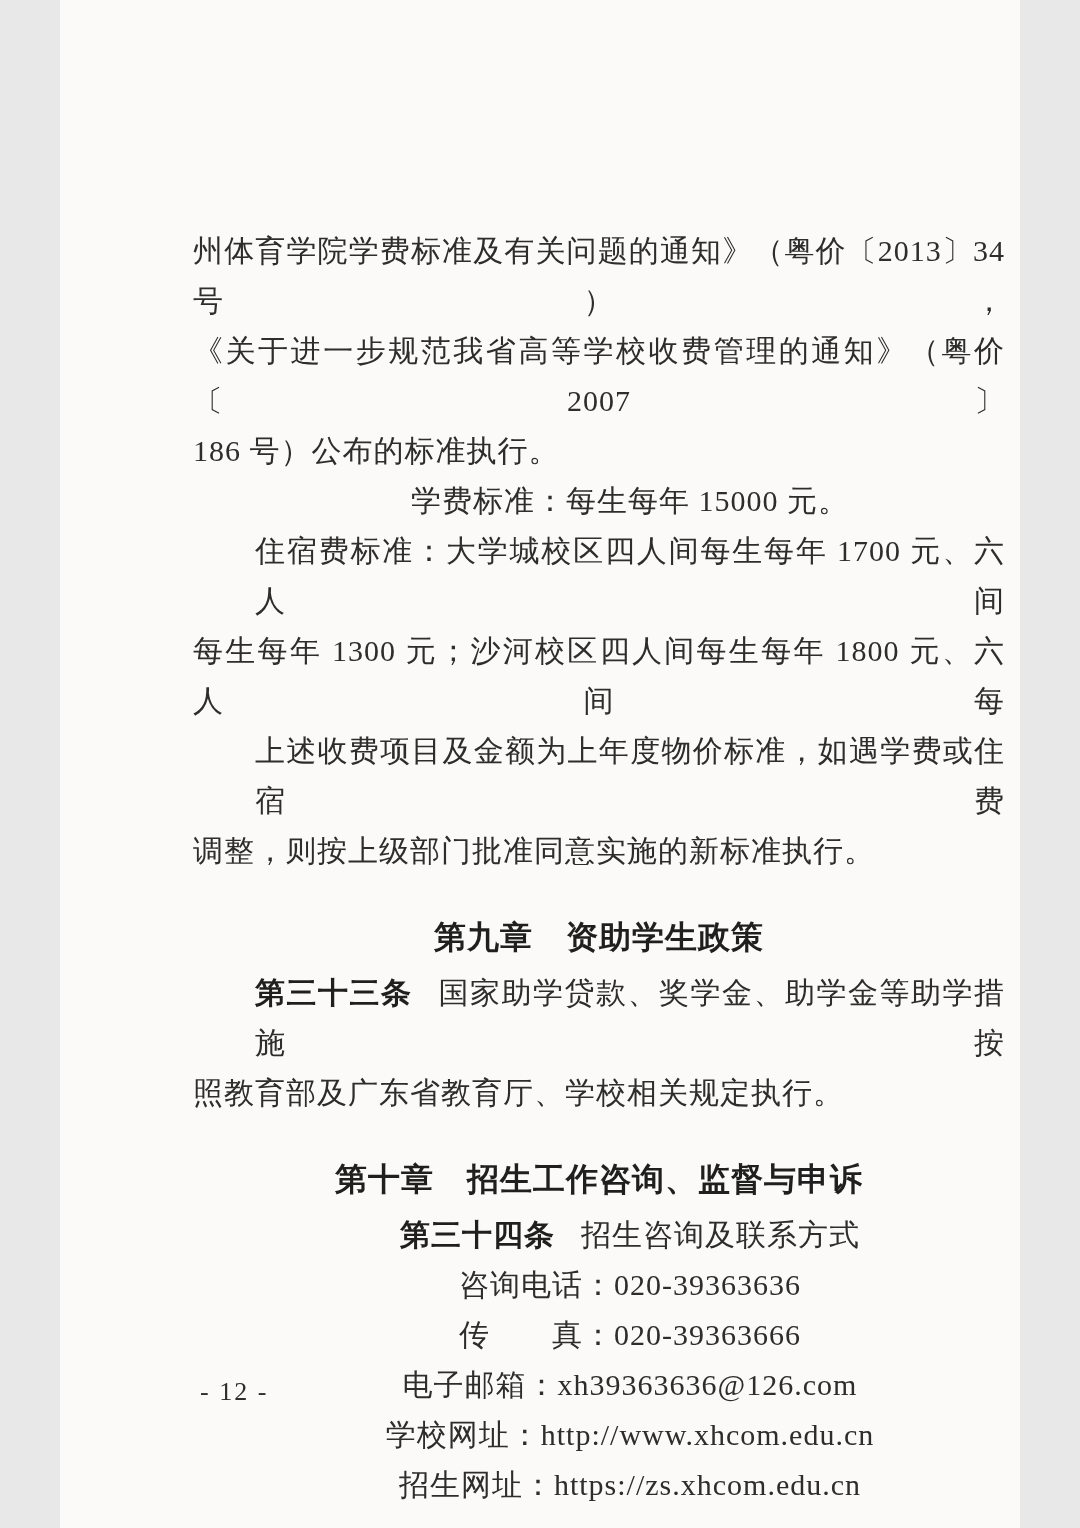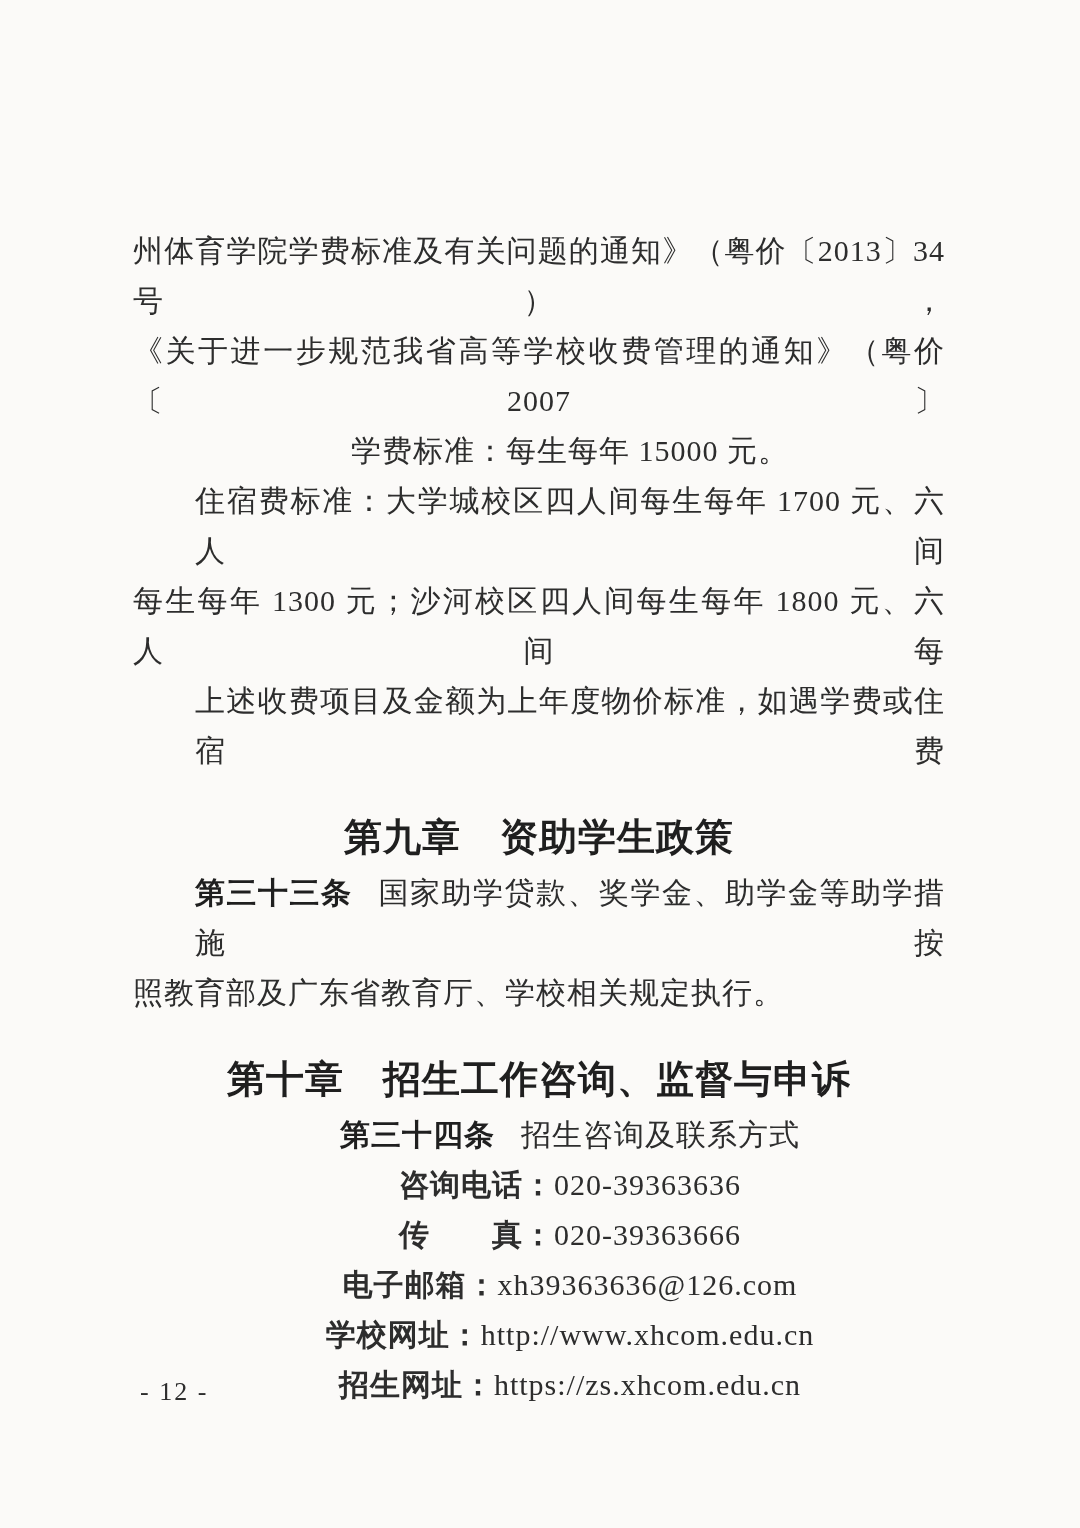--- a/index.html
+++ b/index.html
@@ -5,21 +5,21 @@
   html, body {
     margin: 0;
     padding: 0;
   }
   body {
     font-family: "Liberation Serif", "DejaVu Serif", serif;
     background: #e8e8e8;
   }
   .page {
     position: relative;
-    width: 1080px;
+    width: 960px;
     height: 1528px;
     margin: 0 auto;
     background: #fbfaf8;
     overflow: hidden;
     box-sizing: border-box;
   }
   .content {
     position: absolute;
     top: 226px;
     left: 133px;
@@ -38,62 +38,63 @@
     text-align-last: justify;
     text-justify: inter-character;
   }
   .indent {
     padding-left: 62px;
     text-align: center;
   }
   .chapter-heading {
     font-family: "Liberation Sans", "DejaVu Sans", sans-serif;
     font-weight: 700;
-    font-size: 38px;
+    font-size: 32px;
     line-height: 50px;
     color: #1f1f1f;
     text-align: center;
     margin-top: 36px;
     margin-bottom: 6px;
     letter-spacing: 1px;
   }
   .art-label {
     font-family: Liberation Serif, serif;
     font-weight: 700;
     color: #1f1f1f;
     margin-right: 26px;
   }
   .contact-label {
-    font-weight: bold;
   }
   .page-footer {
     position: absolute;
     left: 140px;
     top: 1372px;
     font-size: 26px;
     line-height: 40px;
     color: #2d2d2d;
     letter-spacing: 2px;
   }
 </style>
 </head>
 <body>
 
 <div class="page">
   <div class="content">
 
     <div class="line full">州体育学院学费标准及有关问题的通知》（粤价〔2013〕34 号），</div>
     <div class="line full">《关于进一步规范我省高等学校收费管理的通知》（粤价〔2007〕</div>
+    <div class="line">186 号）公布的标准执行。</div>
 
     <div class="line indent">学费标准：每生每年 15000 元。</div>
 
     <div class="line full indent">住宿费标准：大学城校区四人间每生每年 1700 元、六人间</div>
     <div class="line full">每生每年 1300 元；沙河校区四人间每生每年 1800 元、六人间每</div>
 
     <div class="line full indent">上述收费项目及金额为上年度物价标准，如遇学费或住宿费</div>
+    <div class="line">调整，则按上级部门批准同意实施的新标准执行。</div>
 
     <div class="chapter-heading">第九章　资助学生政策</div>
 
     <div class="line full indent"><span class="art-label">第三十三条</span><span>国家助学贷款、奖学金、助学金等助学措施按</span></div>
     <div class="line">照教育部及广东省教育厅、学校相关规定执行。</div>
 
     <div class="chapter-heading">第十章　招生工作咨询、监督与申诉</div>
 
     <div class="line indent"><span class="art-label">第三十四条</span><span>招生咨询及联系方式</span></div>
 

